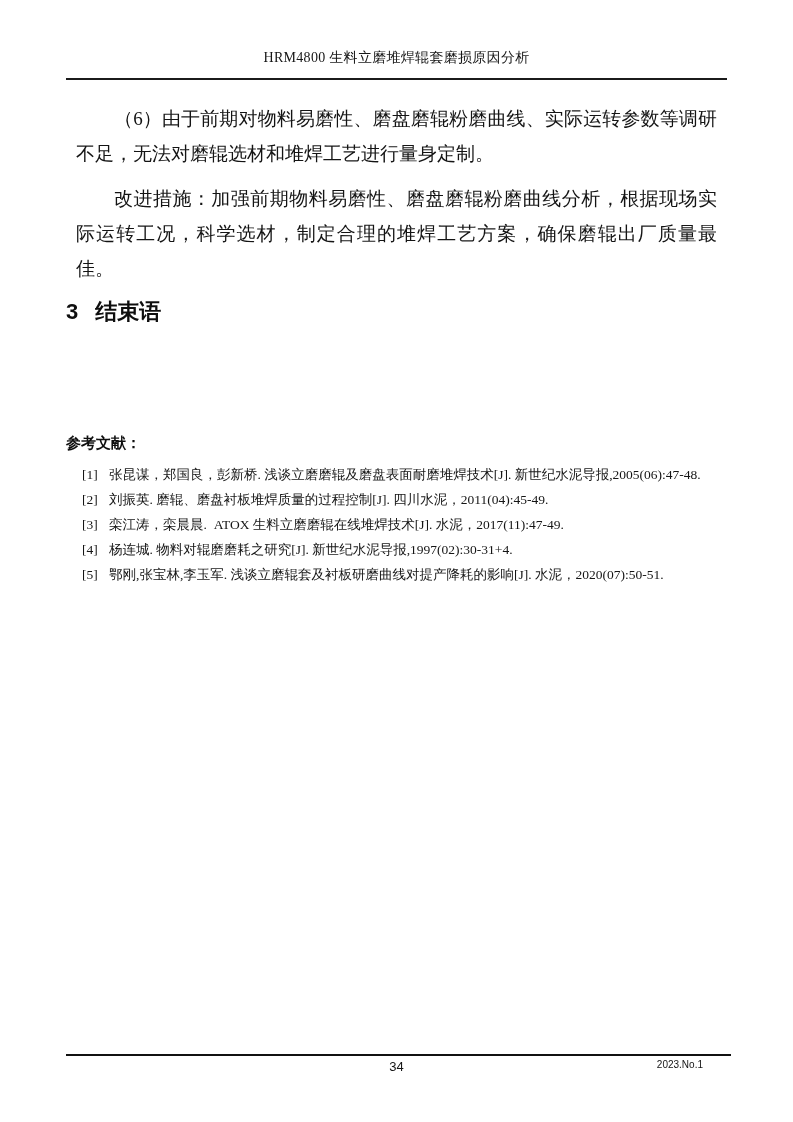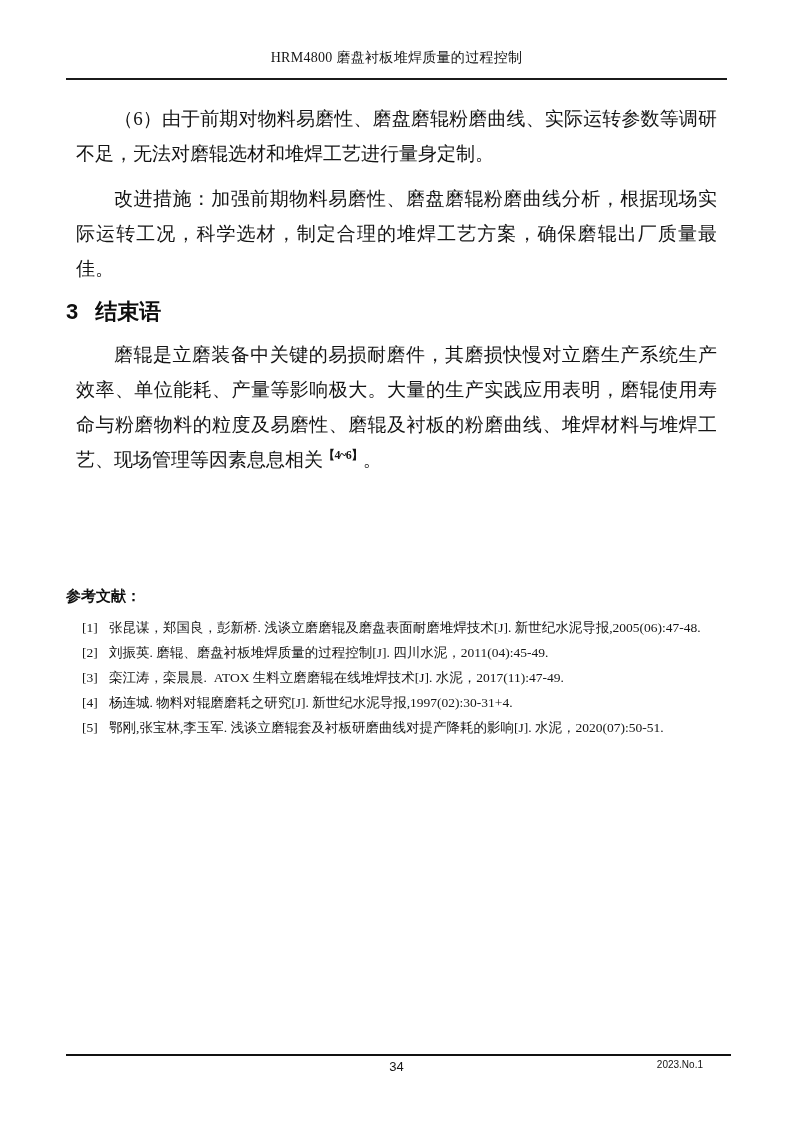--- a/index.html
+++ b/index.html
@@ -116,35 +116,34 @@
     font-size: 10px;
     color: #141414;
   }
 </style>
 </head>
 <body>
 
 <div class="page">
   <div class="content">
 
-    <div class="header-title">HRM4800 磨盘衬板堆焊质量的过程控制</div>
+    <div class="header-title">HRM4800 生料立磨堆焊辊套磨损原因分析</div>
 
     <div class="header-rule"></div>
 
     <div class="main">
 
       <p class="para">（6）由于前期对物料易磨性、磨盘磨辊粉磨曲线、实际运转参数等调研不足，无法对磨辊选材和堆焊工艺进行量身定制。</p>
 
       <p class="para">改进措施：加强前期物料易磨性、磨盘磨辊粉磨曲线分析，根据现场实际运转工况，科学选材，制定合理的堆焊工艺方案，确保磨辊出厂质量最佳。</p>
 
       <div class="section-heading">
         <span class="heading-number">3</span><span class="heading-title">结束语</span>
       </div>
 
-      <p class="para"><span>磨辊是立磨装备中关键的易损耐磨件，其磨损快慢对立磨生产系统生产效率、单位能耗、产量等影响极大。大量的生产实践应用表明，磨辊使用寿命与粉磨物料的粒度及易磨性、磨辊及衬板的粉磨曲线、堆焊材料与堆焊工艺、现场管理等因素息息相关</span><span class="citation-sup">【4~6】</span><span>。</span></p>
 
       <div class="references">
         <div class="references-heading">参考文献：</div>
 
         <ul class="ref-list">
           <li class="ref-item"><span class="ref-label">[1]</span><span class="ref-text">张昆谋，郑国良，彭新桥. 浅谈立磨磨辊及磨盘表面耐磨堆焊技术[J]. 新世纪水泥导报,2005(06):47-48.</span></li>
           <li class="ref-item"><span class="ref-label">[2]</span><span class="ref-text">刘振英. 磨辊、磨盘衬板堆焊质量的过程控制[J]. 四川水泥，2011(04):45-49.</span></li>
           <li class="ref-item"><span class="ref-label">[3]</span><span class="ref-text">栾江涛，栾晨晨.  ATOX 生料立磨磨辊在线堆焊技术[J]. 水泥，2017(11):47-49.</span></li>
           <li class="ref-item"><span class="ref-label">[4]</span><span class="ref-text">杨连城. 物料对辊磨磨耗之研究[J]. 新世纪水泥导报,1997(02):30-31+4.</span></li>
           <li class="ref-item"><span class="ref-label">[5]</span><span class="ref-text">鄂刚,张宝林,李玉军. 浅谈立磨辊套及衬板研磨曲线对提产降耗的影响[J]. 水泥，2020(07):50-51.</span></li>

